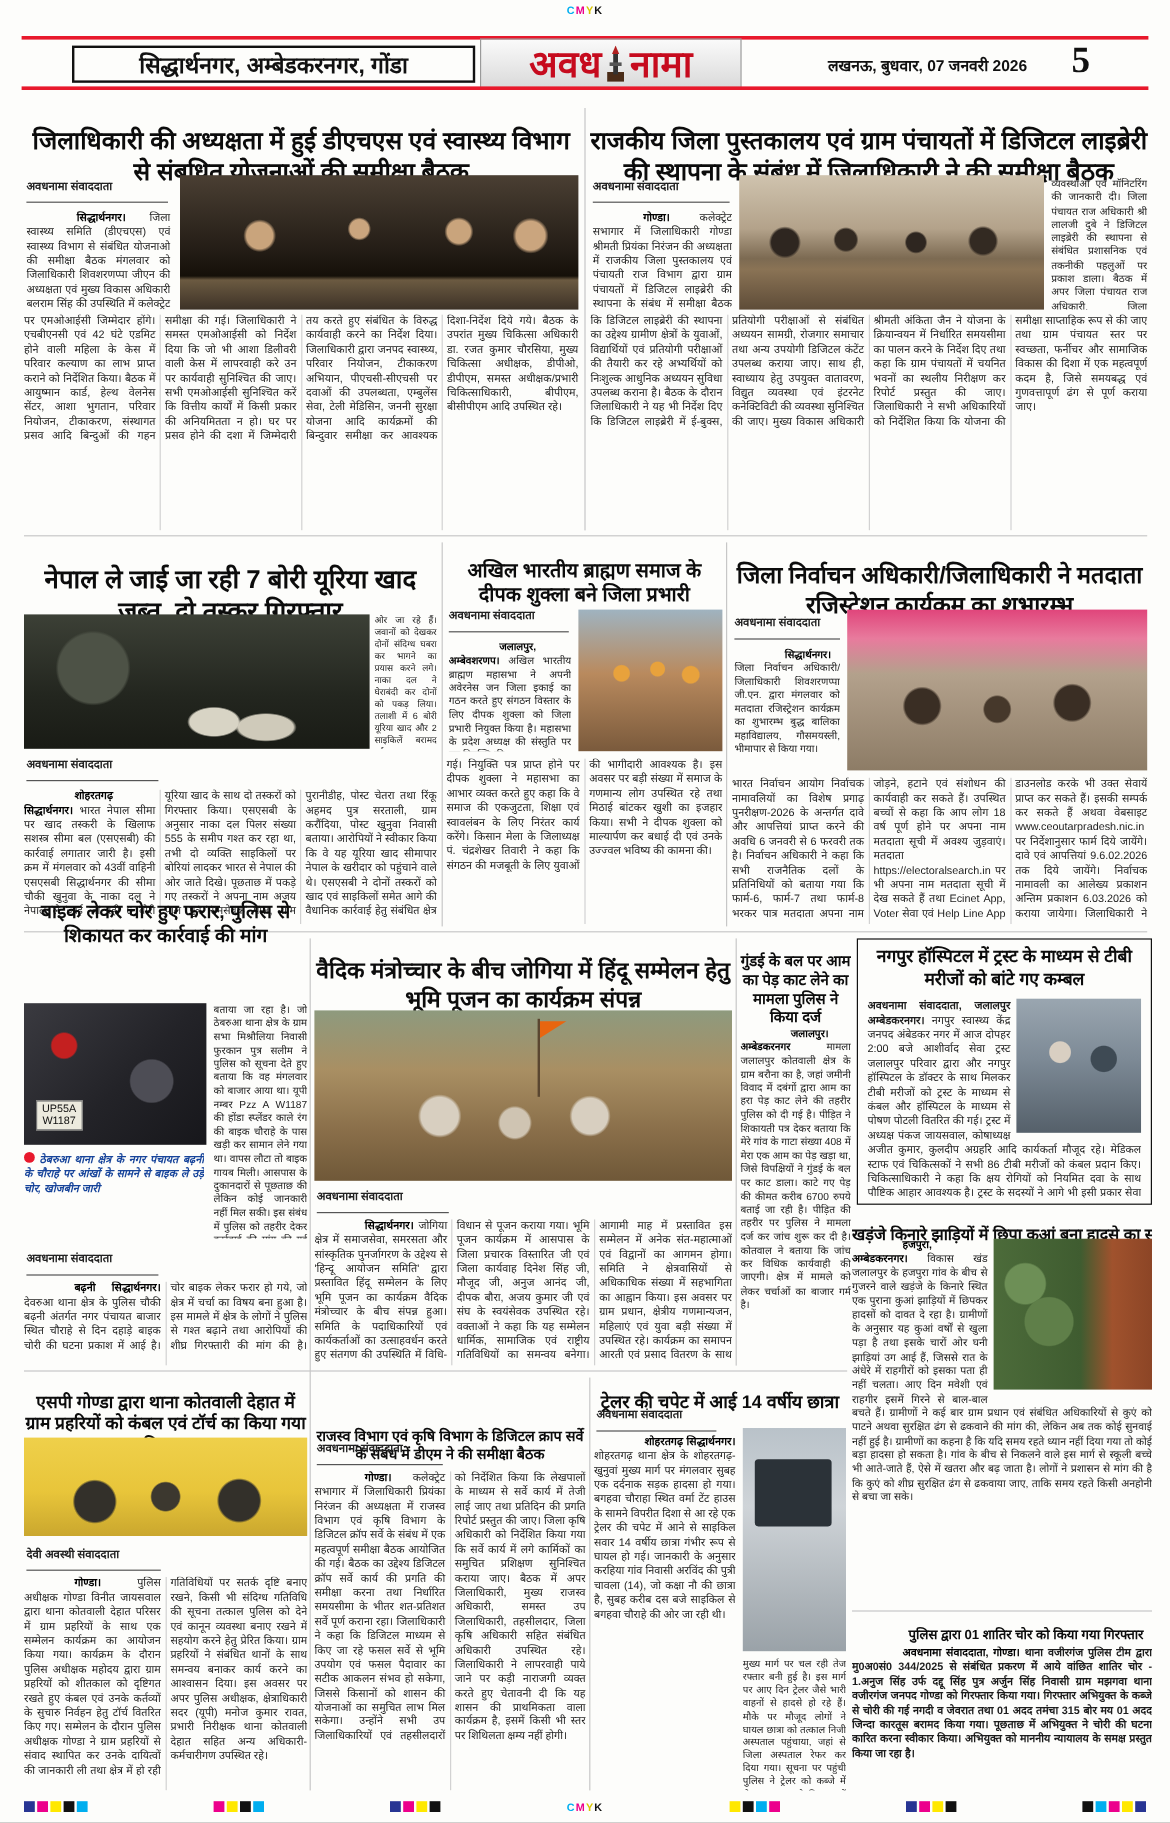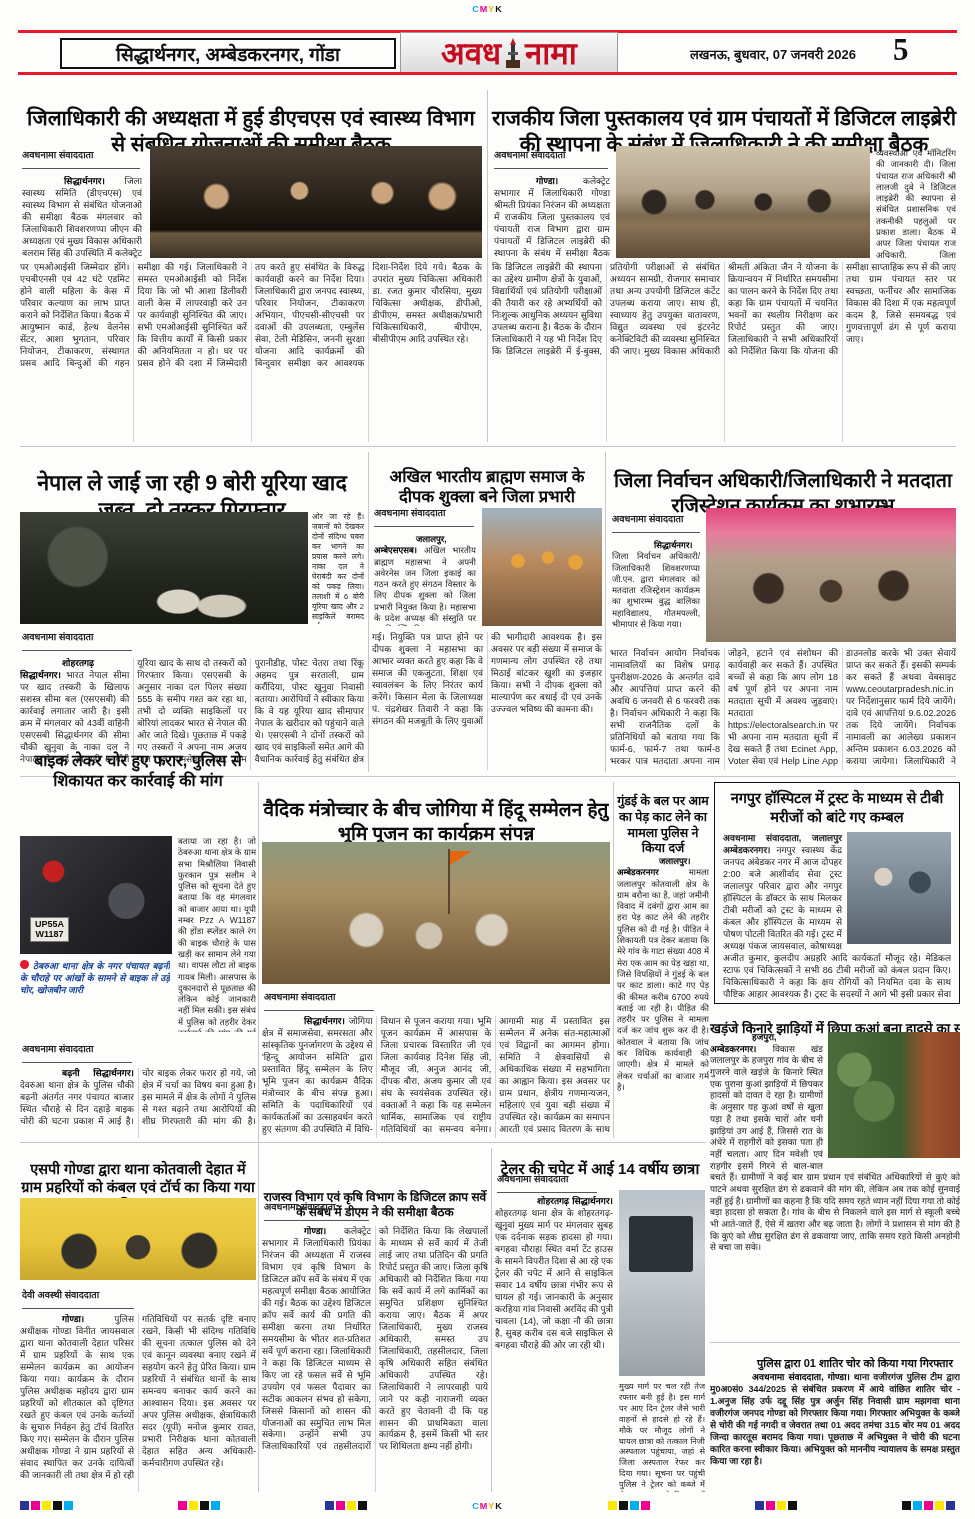--- a/index.html
+++ b/index.html
@@ -56,21 +56,21 @@
                 radial-gradient(circle at 78% 46%,#e8a23c 0 6%,transparent 7%);}
   .ph-a5{background:linear-gradient(180deg,#e0457b 0%,#e87b9d 18%,#b3a18c 40%,#8d7c66 100%);}
   .ph-a5:before{content:"";position:absolute;inset:0;
      background:radial-gradient(circle at 25% 60%,#3a2e24 0 7%,transparent 8%),
                 radial-gradient(circle at 50% 62%,#46382b 0 7%,transparent 8%),
                 radial-gradient(circle at 75% 58%,#3a2e24 0 7%,transparent 8%);}
   .ph-a6{background:linear-gradient(135deg,#3a3a40 0%,#232328 55%,#17171b 100%);}
   .ph-a6:before{content:"";position:absolute;inset:0;
      background:radial-gradient(circle at 22% 30%,#c42020 0 7%,transparent 8%),
                 radial-gradient(circle at 70% 55%,#4d4d55 0 14%,transparent 15%);}
-  .plate{position:absolute;left:10px;bottom:12px;background:#eceade;color:#0d0d0d;font-weight:bold;
+  .plate{position:absolute;left:10px;bottom:12px;background:#eceade;color:#0d0d0d;font-weight:normal;
          font-size:9px;line-height:1.05;text-align:center;padding:2px 4px;border:1px solid #777;}
   .ph-a7{background:linear-gradient(180deg,#8e9a7e 0%,#a98f63 35%,#8a6f4a 70%,#6f5838 100%);}
   .ph-a7:before{content:"";position:absolute;inset:0;
      background:radial-gradient(circle at 30% 62%,#d8cfc0 0 6%,transparent 7%),
                 radial-gradient(circle at 48% 66%,#cfc4b2 0 6%,transparent 7%),
                 radial-gradient(circle at 66% 62%,#d8cfc0 0 6%,transparent 7%);}
   .flag{position:absolute;left:54%;top:6%;width:0;height:0;border-top:14px solid #e8650f;
         border-right:22px solid transparent;}
   .flagpole{position:absolute;left:53.5%;top:5%;width:2px;height:46%;background:#5a4630;}
   .ph-a9{background:linear-gradient(180deg,#9aa6b0 0%,#7d8a96 45%,#55606a 100%);}
@@ -149,52 +149,52 @@
       <span>कलेक्ट्रेट सभागार में जिलाधिकारी गोण्डा श्रीमती प्रियंका निरंजन की अध्यक्षता में राजकीय जिला पुस्तकालय एवं पंचायती राज विभाग द्वारा ग्राम पंचायतों में डिजिटल लाइब्रेरी की स्थापना के संबंध में समीक्षा बैठक आयोजित की गई। बैठक में इस महत्वाकांक्षी योजना के प्रभावी क्रियान्वयन, प्रगति की समीक्षा तथा आगामी कार्ययोजना पर विस्तार से चर्चा की गई। जिलाधिकारी ने कहा</span>
     </div>
     <div class="photo ph-a2" style="left:616px;top:146px;width:254px;height:112px;"></div>
     <div class="txt" style="left:876px;top:148px;width:80px;height:110px;font-size:8.5px;">व्यवस्थाओं एवं मॉनिटरिंग की जानकारी दी। जिला पंचायत राज अधिकारी श्री लालजी दुबे ने डिजिटल लाइब्रेरी की स्थापना से संबंधित प्रशासनिक एवं तकनीकी पहलुओं पर प्रकाश डाला। बैठक में अपर जिला पंचायत राज अधिकारी, जिला पुस्तकालयाध्यक्ष तथा मुख्य कोषागार अधिकारी ने भी अपने-अपने विभागों से संबंधित सुझाव प्रस्तुत किए।</div>
     <div class="txt c4" style="left:492px;top:262px;width:464px;height:180px;">कि डिजिटल लाइब्रेरी की स्थापना का उद्देश्य ग्रामीण क्षेत्रों के युवाओं, विद्यार्थियों एवं प्रतियोगी परीक्षाओं की तैयारी कर रहे अभ्यर्थियों को निःशुल्क आधुनिक अध्ययन सुविधा उपलब्ध कराना है। बैठक के दौरान जिलाधिकारी ने यह भी निर्देश दिए कि डिजिटल लाइब्रेरी में ई-बुक्स, प्रतियोगी परीक्षाओं से संबंधित अध्ययन सामग्री, रोजगार समाचार तथा अन्य उपयोगी डिजिटल कंटेंट उपलब्ध कराया जाए। साथ ही, स्वाध्याय हेतु उपयुक्त वातावरण, विद्युत व्यवस्था एवं इंटरनेट कनेक्टिविटी की व्यवस्था सुनिश्चित की जाए। मुख्य विकास अधिकारी श्रीमती अंकिता जैन ने योजना के क्रियान्वयन में निर्धारित समयसीमा का पालन करने के निर्देश दिए तथा कहा कि ग्राम पंचायतों में चयनित भवनों का स्थलीय निरीक्षण कर रिपोर्ट प्रस्तुत की जाए। जिलाधिकारी ने सभी अधिकारियों को निर्देशित किया कि योजना की समीक्षा साप्ताहिक रूप से की जाए तथा ग्राम पंचायत स्तर पर स्वच्छता, फर्नीचर और सामाजिक विकास की दिशा में एक महत्वपूर्ण कदम है, जिसे समयबद्ध एवं गुणवत्तापूर्ण ढंग से पूर्ण कराया जाए।</div>
   </section>
 
   <div class="hrule" style="left:20px;top:446px;width:936px;"></div>
 
   <section>
-    <h2 class="hl" style="left:20px;top:452px;width:344px;font-size:21.5px;">नेपाल ले जाई जा रही 9 बोरी यूरिया खाद जब्त, दो तस्कर गिरफ्तार</h2>
+    <h2 class="hl" style="left:20px;top:452px;width:344px;font-size:21.5px;">नेपाल ले जाई जा रही 7 बोरी यूरिया खाद जब्त, दो तस्कर गिरफ्तार</h2>
     <div class="photo ph-a3" style="left:20px;top:512px;width:288px;height:112px;"></div>
     <div class="txt" style="left:312px;top:512px;width:52px;height:112px;font-size:7.5px;">ओर जा रहे हैं। जवानों को देखकर दोनों संदिग्ध घबरा कर भागने का प्रयास करने लगे। नाका दल ने घेराबंदी कर दोनों को पकड़ लिया। तलाशी में 6 बोरी यूरिया खाद और 2 साइकिलें बरामद हुईं।</div>
     <div class="byline" style="left:22px;top:630px;width:110px;">अवधनामा संवाददाता</div>
     <div class="txt c3" style="left:20px;top:658px;width:344px;height:112px;">
       <b>शोहरतगढ़ सिद्धार्थनगर।</b>
       <span>भारत नेपाल सीमा पर खाद तस्करी के खिलाफ सशस्त्र सीमा बल (एसएसबी) की कार्रवाई लगातार जारी है। इसी क्रम में मंगलवार को 43वीं वाहिनी एसएसबी सिद्धार्थनगर की सीमा चौकी खुनुवा के नाका दल ने नेपाल ले जाई जा रही 6 बोरी यूरिया खाद के साथ दो तस्करों को गिरफ्तार किया। एसएसबी के अनुसार नाका दल पिलर संख्या 555 के समीप गश्त कर रहा था, तभी दो व्यक्ति साइकिलों पर बोरियां लादकर भारत से नेपाल की ओर जाते दिखे। पूछताछ में पकड़े गए तस्करों ने अपना नाम अजय पाल पुत्र रामसेवक पाल, ग्राम पुरानीडीह, पोस्ट चेतरा तथा रिंकू अहमद पुत्र सरताली, ग्राम करौंदिया, पोस्ट खुनुवा निवासी बताया। आरोपियों ने स्वीकार किया कि वे यह यूरिया खाद सीमापार नेपाल के खरीदार को पहुंचाने वाले थे। एसएसबी ने दोनों तस्करों को खाद एवं साइकिलों समेत आगे की वैधानिक कार्रवाई हेतु संबंधित क्षेत्र की पुलिस तथा कृषि विभाग को सुपुर्द कर दिया।</span>
     </div>
   </section>
 
   <div class="vrule" style="left:368px;top:452px;height:320px;"></div>
 
   <section>
     <h2 class="hl" style="left:372px;top:452px;width:230px;font-size:16.5px;">अखिल भारतीय ब्राह्मण समाज के दीपक शुक्ला बने जिला प्रभारी</h2>
     <div class="byline" style="left:374px;top:506px;width:100px;">अवधनामा संवाददाता</div>
     <div class="photo ph-a4" style="left:482px;top:508px;width:120px;height:118px;"></div>
     <div class="txt" style="left:374px;top:534px;width:102px;height:92px;font-size:8.5px;">
-      <b>जलालपुर, अम्बेएसएसब।</b>
+      <b>जलालपुर, अम्बेवशरणप।</b>
       <span>अखिल भारतीय ब्राह्मण महासभा ने अपनी अवेरनेस जन जिला इकाई का गठन करते हुए संगठन विस्तार के लिए दीपक शुक्ला को जिला प्रभारी नियुक्त किया है। महासभा के प्रदेश अध्यक्ष की संस्तुति पर यह नियुक्ति की</span>
     </div>
     <div class="txt c2" style="left:372px;top:632px;width:230px;height:138px;">गई। नियुक्ति पत्र प्राप्त होने पर दीपक शुक्ला ने महासभा का आभार व्यक्त करते हुए कहा कि वे समाज की एकजुटता, शिक्षा एवं स्वावलंबन के लिए निरंतर कार्य करेंगे। किसान मेला के जिलाध्यक्ष पं. चंद्रशेखर तिवारी ने कहा कि संगठन की मजबूती के लिए युवाओं की भागीदारी आवश्यक है। इस अवसर पर बड़ी संख्या में समाज के गणमान्य लोग उपस्थित रहे तथा मिठाई बांटकर खुशी का इजहार किया। सभी ने दीपक शुक्ला को माल्यार्पण कर बधाई दी एवं उनके उज्ज्वल भविष्य की कामना की।</div>
   </section>
 
   <div class="vrule" style="left:605px;top:452px;height:320px;"></div>
 
   <section>
     <h2 class="hl" style="left:610px;top:452px;width:346px;font-size:19.5px;">जिला निर्वाचन अधिकारी/जिलाधिकारी ने मतदाता रजिस्ट्रेशन कार्यक्रम का शुभारम्भ</h2>
     <div class="byline" style="left:612px;top:512px;width:88px;">अवधनामा संवाददाता</div>
     <div class="photo ph-a5" style="left:706px;top:508px;width:250px;height:134px;"></div>
     <div class="txt" style="left:612px;top:540px;width:88px;height:102px;font-size:8.5px;">
       <b>सिद्धार्थनगर।</b>
-      <span>जिला निर्वाचन अधिकारी/जिलाधिकारी शिवशरणप्पा जी.एन. द्वारा मंगलवार को मतदाता रजिस्ट्रेशन कार्यक्रम का शुभारम्भ बुद्ध बालिका महाविद्यालय, गौतमपल्ली, भीमापार से किया गया।</span>
+      <span>जिला निर्वाचन अधिकारी/जिलाधिकारी शिवशरणप्पा जी.एन. द्वारा मंगलवार को मतदाता रजिस्ट्रेशन कार्यक्रम का शुभारम्भ बुद्ध बालिका महाविद्यालय, गौसमयस्ली, भीमापार से किया गया।</span>
     </div>
     <div class="txt c3" style="left:610px;top:648px;width:346px;height:122px;">भारत निर्वाचन आयोग निर्वाचक नामावलियों का विशेष प्रगाढ़ पुनरीक्षण-2026 के अन्तर्गत दावे और आपत्तियां प्राप्त करने की अवधि 6 जनवरी से 6 फरवरी तक है। निर्वाचन अधिकारी ने कहा कि सभी राजनैतिक दलों के प्रतिनिधियों को बताया गया कि फार्म-6, फार्म-7 तथा फार्म-8 भरकर पात्र मतदाता अपना नाम जोड़ने, हटाने एवं संशोधन की कार्यवाही कर सकते हैं। उपस्थित बच्चों से कहा कि आप लोग 18 वर्ष पूर्ण होने पर अपना नाम मतदाता सूची में अवश्य जुड़वाएं। मतदाता https://electoralsearch.in पर भी अपना नाम मतदाता सूची में देख सकते हैं तथा Ecinet App, Voter सेवा एवं Help Line App डाउनलोड करके भी उक्त सेवायें प्राप्त कर सकते हैं। इसकी सम्पर्क कर सकते हैं अथवा वेबसाइट www.ceoutarpradesh.nic.in पर निर्देशानुसार फार्म दिये जायेंगे। दावे एवं आपत्तियां 9.6.02.2026 तक दिये जायेंगे। निर्वाचक नामावली का आलेख्य प्रकाशन अन्तिम प्रकाशन 6.03.2026 को कराया जायेगा। जिलाधिकारी ने इस अवसर पर उप जिला निर्वाचन अधिकारी, अपर जिलाधिकारी (वि0/रा0) सहित बीएलओ, अधिकारीगण, अगर जिलाधिकारी एवं विद्यालय की छात्राएं उपस्थित रहीं। निर्वाचन संबंधी विवरण की पुष्टि का</div>
   </section>
 
   <div class="hrule" style="left:20px;top:776px;width:936px;"></div>
 
   <section>
     <h2 class="hl" style="left:20px;top:738px;width:236px;font-size:16px;">बाइक लेकर चोर हुए फरार, पुलिस से शिकायत कर कार्रवाई की मांग</h2>
     <div class="photo ph-a6" style="left:20px;top:836px;width:152px;height:118px;">
       <div class="plate">

